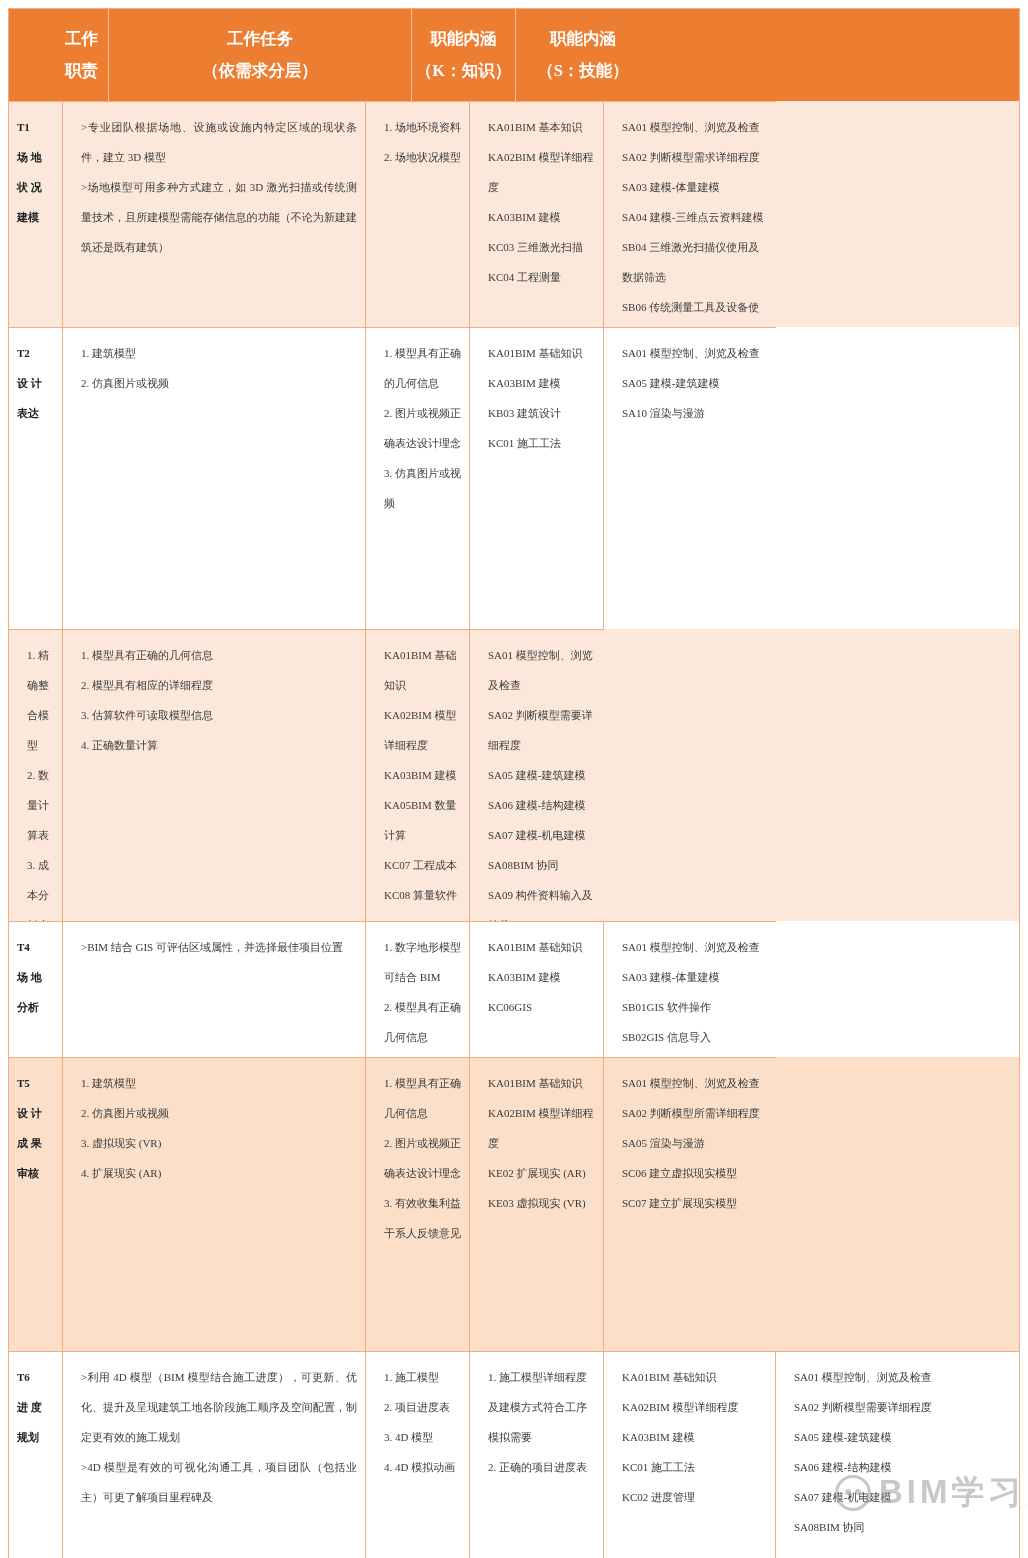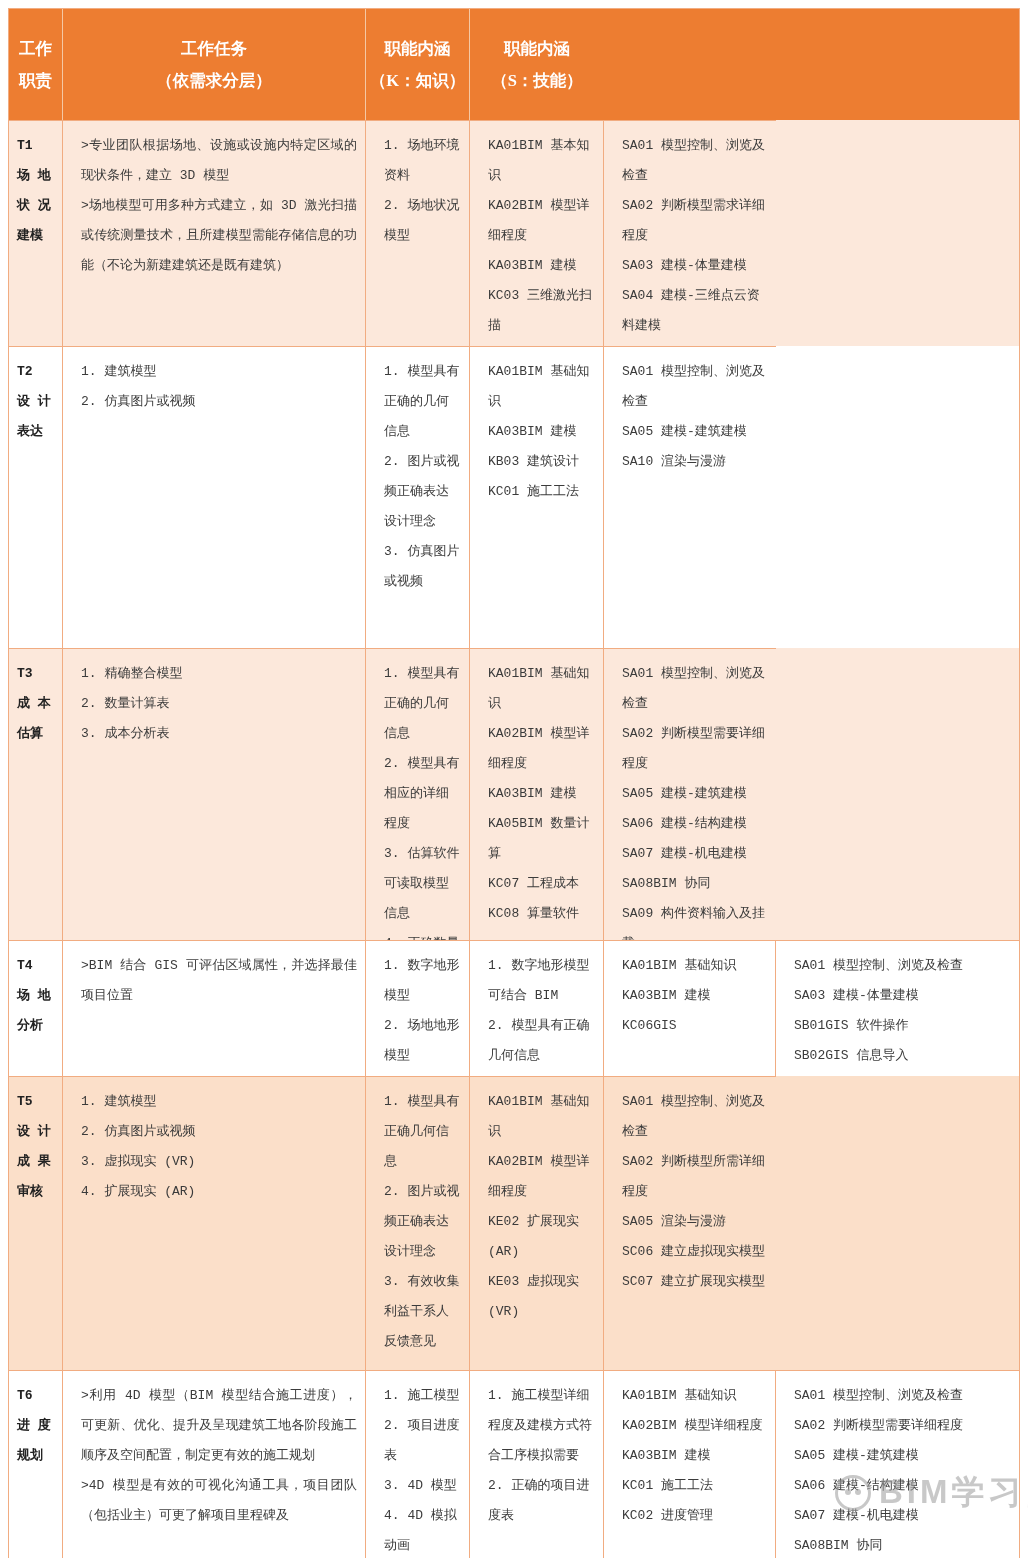--- a/index.html
+++ b/index.html
@@ -12,42 +12,42 @@
   .table{
     position:absolute;left:8px;top:8px;width:1012px;
     border:1px solid var(--border,#f1ac81);
     box-sizing:border-box;
   }
   .tr{
     display:grid;
     grid-template-columns:54px 303px 104px 134px 172px 1fr;
   }
   .thead{
-    height:111px;
+    height:92px;
     background:var(--header-bg,#ed7d31);
     color:var(--header-text,#fff);
+    padding-left:46px;
   }
   .th{
     display:flex;align-items:center;justify-content:center;text-align:center;
     font-weight:bold;font-size:16.5px;line-height:32px;
     white-space:pre-line;
     border-right:1px solid var(--header-divider,#f5c8a4);
     box-sizing:border-box;
   }
   .th:last-child{border-right:none;}
   .row{box-sizing:border-box;}
   .row .td{
     border-right:1px solid var(--border,#f1ac81);
     border-top:1px solid var(--border,#f1ac81);
     box-sizing:border-box;
     padding:10px 8px 0 18px;
-    font-size:13px;line-height:30px;
+    font-size:11px;line-height:30px;
     white-space:pre-line;
     overflow:hidden;
-    font-family:Liberation Mono, monospace;
   }
   .row .td:last-child{border-right:none;}
   .row{height:var(--h);}
   .bg-peach{background:var(--row-peach,#fce8db);}
   .bg-white{background:var(--row-white,#ffffff);}
   .bg-deep{background:var(--row-deep-peach,#fbdfc9);}
   .c1{font-weight:bold;color:#222;padding-left:8px !important;}
   .c2{text-align:justify;}
   .watermark{
     position:absolute;left:835px;top:1470px;
@@ -117,23 +117,20 @@
 3. 仿真图片或视频</div>
         <div class="td c5">KA01BIM 基础知识
 KA03BIM 建模
 KB03 建筑设计
 KC01 施工工法</div>
         <div class="td c6">SA01 模型控制、浏览及检查
 SA05 建模-建筑建模
 SA10 渲染与漫游</div>
       </div>
       <div class="tr row bg-peach" style="--h: 292px;">
-        <div class="td c1">T3
-成 本
-估算</div>
         <div class="td c3">1. 精确整合模型
 2. 数量计算表
 3. 成本分析表</div>
         <div class="td c4">1. 模型具有正确的几何信息
 2. 模型具有相应的详细程度
 3. 估算软件可读取模型信息
 4. 正确数量计算</div>
         <div class="td c5">KA01BIM 基础知识
 KA02BIM 模型详细程度
 KA03BIM 建模
@@ -148,22 +145,20 @@
 SA08BIM 协同
 SA09 构件资料输入及挂载
 SC03BIM 估算软件操作
 SC04 算量软件操作</div>
       </div>
       <div class="tr row bg-white" style="--h: 136px;">
         <div class="td c1">T4
 场 地
 分析</div>
         <div class="td c2">&gt;BIM 结合 GIS 可评估区域属性，并选择最佳项目位置</div>
-        <div class="td c3">1. 数字地形模型
-2. 场地地形模型</div>
         <div class="td c4">1. 数字地形模型可结合 BIM
 2. 模型具有正确几何信息</div>
         <div class="td c5">KA01BIM 基础知识
 KA03BIM 建模
 KC06GIS</div>
         <div class="td c6">SA01 模型控制、浏览及检查
 SA03 建模-体量建模
 SB01GIS 软件操作
 SB02GIS 信息导入</div>
       </div>

